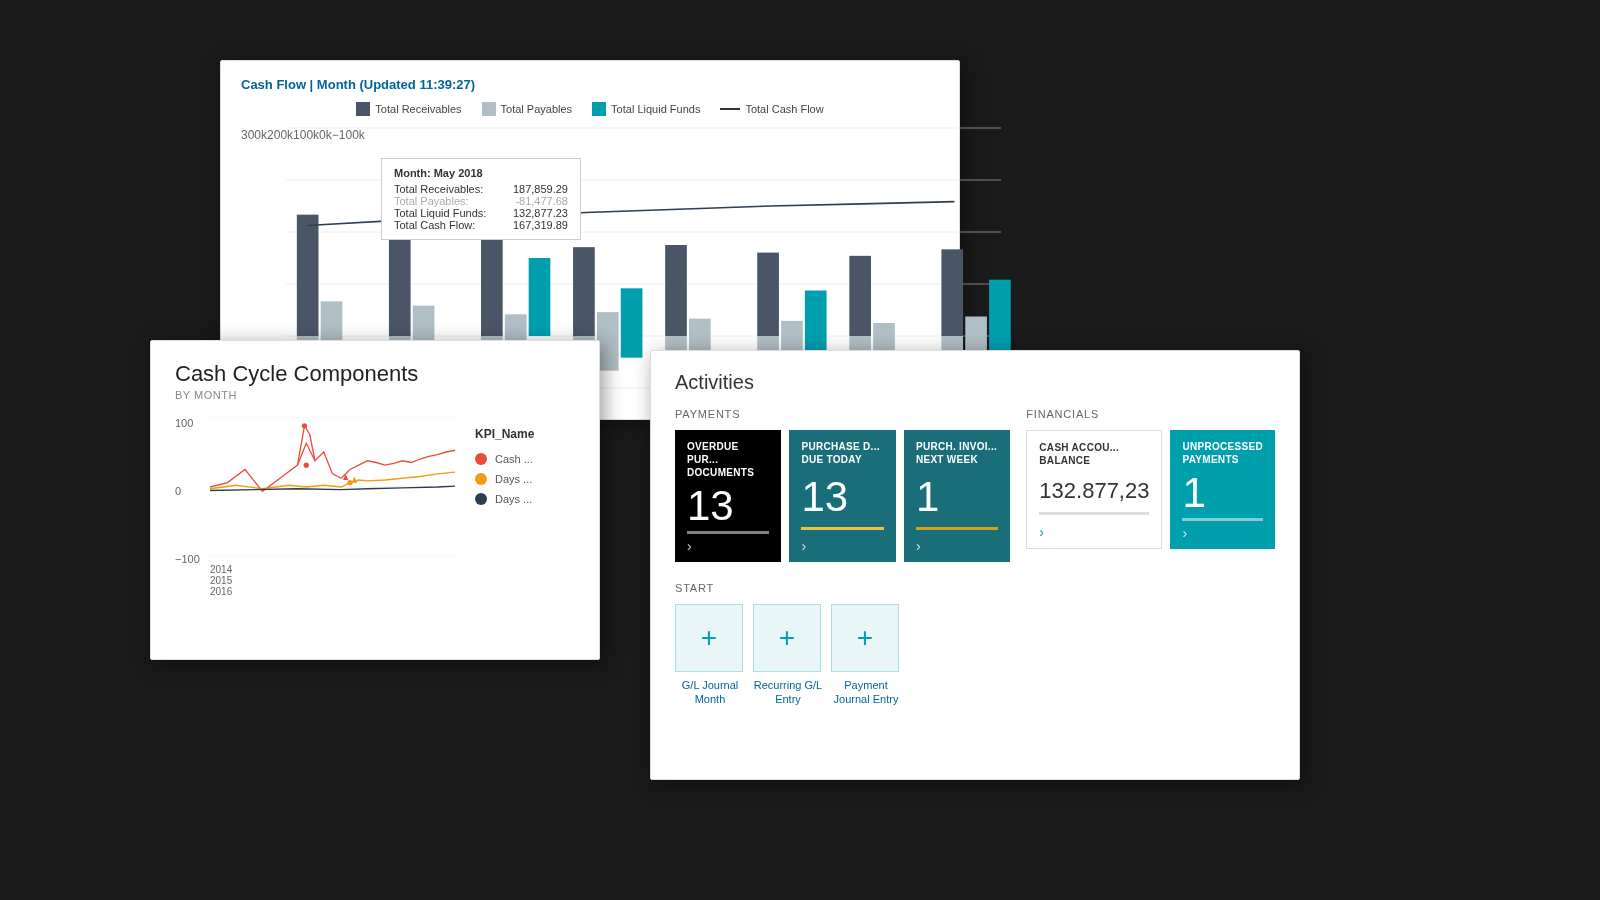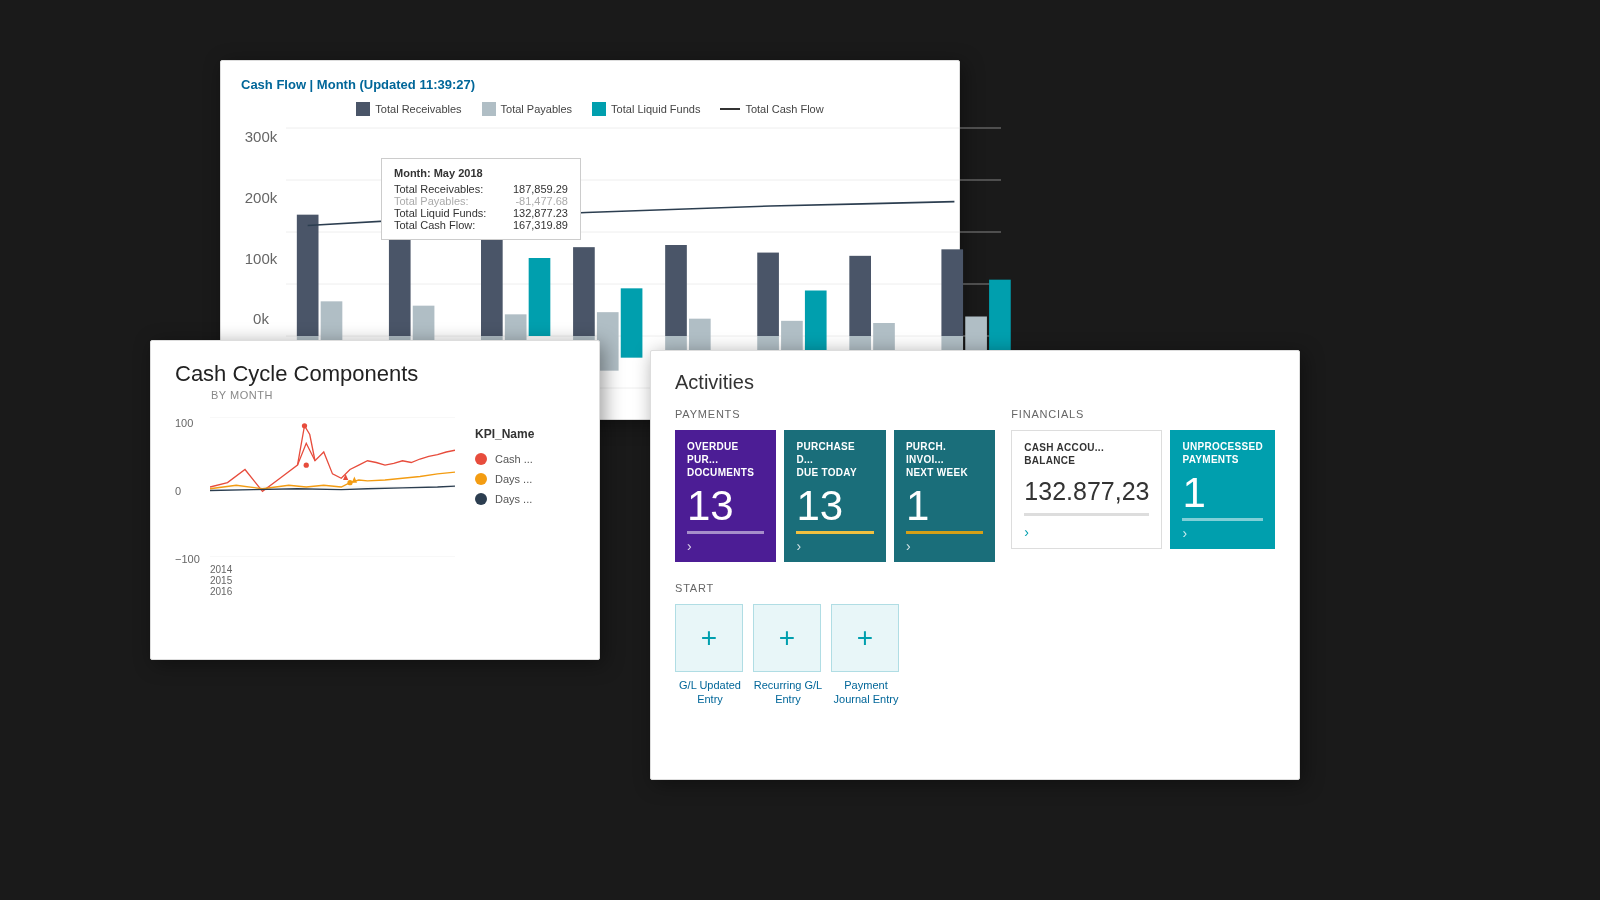--- a/index.html
+++ b/index.html
@@ -58,25 +58,25 @@
       position: relative;
       height: 260px;
       padding-left: 45px;
     }
     .y-labels {
       position: absolute;
       left: 0;
       top: 0;
       bottom: 0;
       display: flex;
-      flex-direction: column;
+      flex-direction: row;
       justify-content: space-between;
-      font-size: 15px;
+      font-size: 12px;
       color: #666;
-      text-align: center;
+      text-align: right;
       width: 40px;
     }
 
     
     .tooltip-box {
       position: absolute;
       top: 30px;
       left: 140px;
       background: white;
       border: 1px solid #ccc;
@@ -110,21 +110,20 @@
       font-weight: 300;
       color: #222;
       margin-bottom: 2px;
     }
     .cashcycle-subtitle {
       font-size: 11px;
       color: #888;
       text-transform: uppercase;
       margin-bottom: 16px;
       letter-spacing: 0.5px;
-      margin-left: 36px;
     }
     .sparkline-area {
       display: flex;
       gap: 20px;
       align-items: flex-start;
     }
     .sparkline-chart {
       flex: 1;
       height: 180px;
       position: relative;
@@ -222,21 +221,21 @@
       flex: 1;
       padding: 10px 12px 8px;
       color: white;
       cursor: pointer;
       min-height: 110px;
       position: relative;
       display: flex;
       flex-direction: column;
       justify-content: space-between;
     }
-    .kpi-card.red { background: #4c1d95; }
+    .kpi-card.red { background: #000000; }
     .kpi-card.teal-dark { background: #1a6e7a; }
     .kpi-card.teal-med { background: #1a6e7a; }
     .kpi-card.white-border {
       background: #fff;
       border: 1px solid #ddd;
       color: #333;
     }
     .kpi-card.teal-right { background: #009fae; }
     .kpi-card-header {
       font-size: 10px;
@@ -506,21 +505,21 @@
         </div>
       </div>
 
       <div class="start-section">
         <div class="section-label">START</div>
         <div class="start-cards">
           <div class="start-card">
             <div class="start-card-btn">
               <span class="plus-icon">+</span>
             </div>
-            <div class="start-card-label">G/L Updated Entry</div>
+            <div class="start-card-label">G/L Journal Month</div>
           </div>
           <div class="start-card">
             <div class="start-card-btn">
               <span class="plus-icon">+</span>
             </div>
             <div class="start-card-label">Recurring G/L Entry</div>
           </div>
           <div class="start-card">
             <div class="start-card-btn">
               <span class="plus-icon">+</span>
@@ -530,21 +529,21 @@
         </div>
       </div>
     </div>
 
     <div class="financials-col">
       <div class="section-label">FINANCIALS</div>
       <div class="financials-col-inner">
 
         <div class="kpi-card white-border" style="min-height:110px;flex:1.2;">
           <div class="kpi-card-header" style="color:#333;">CASH ACCOU...<br>BALANCE</div>
-          <div class="kpi-card-number small" style="color:#333;font-size:25px;margin-top:8px;">132.877,23</div>
+          <div class="kpi-card-number small" style="color:#333;font-size:22px;margin-top:8px;">132.877,23</div>
           <div class="kpi-underline" style="background:#ddd;"></div>
           <div class="kpi-chevron dark">›</div>
         </div>
 
         <div class="kpi-card teal-right" style="min-height:110px;flex:1;">
           <div class="kpi-card-header">UNPROCESSED<br>PAYMENTS</div>
           <div class="kpi-card-number">1</div>
           <div class="kpi-underline"></div>
           <div class="kpi-chevron">›</div>
         </div>

